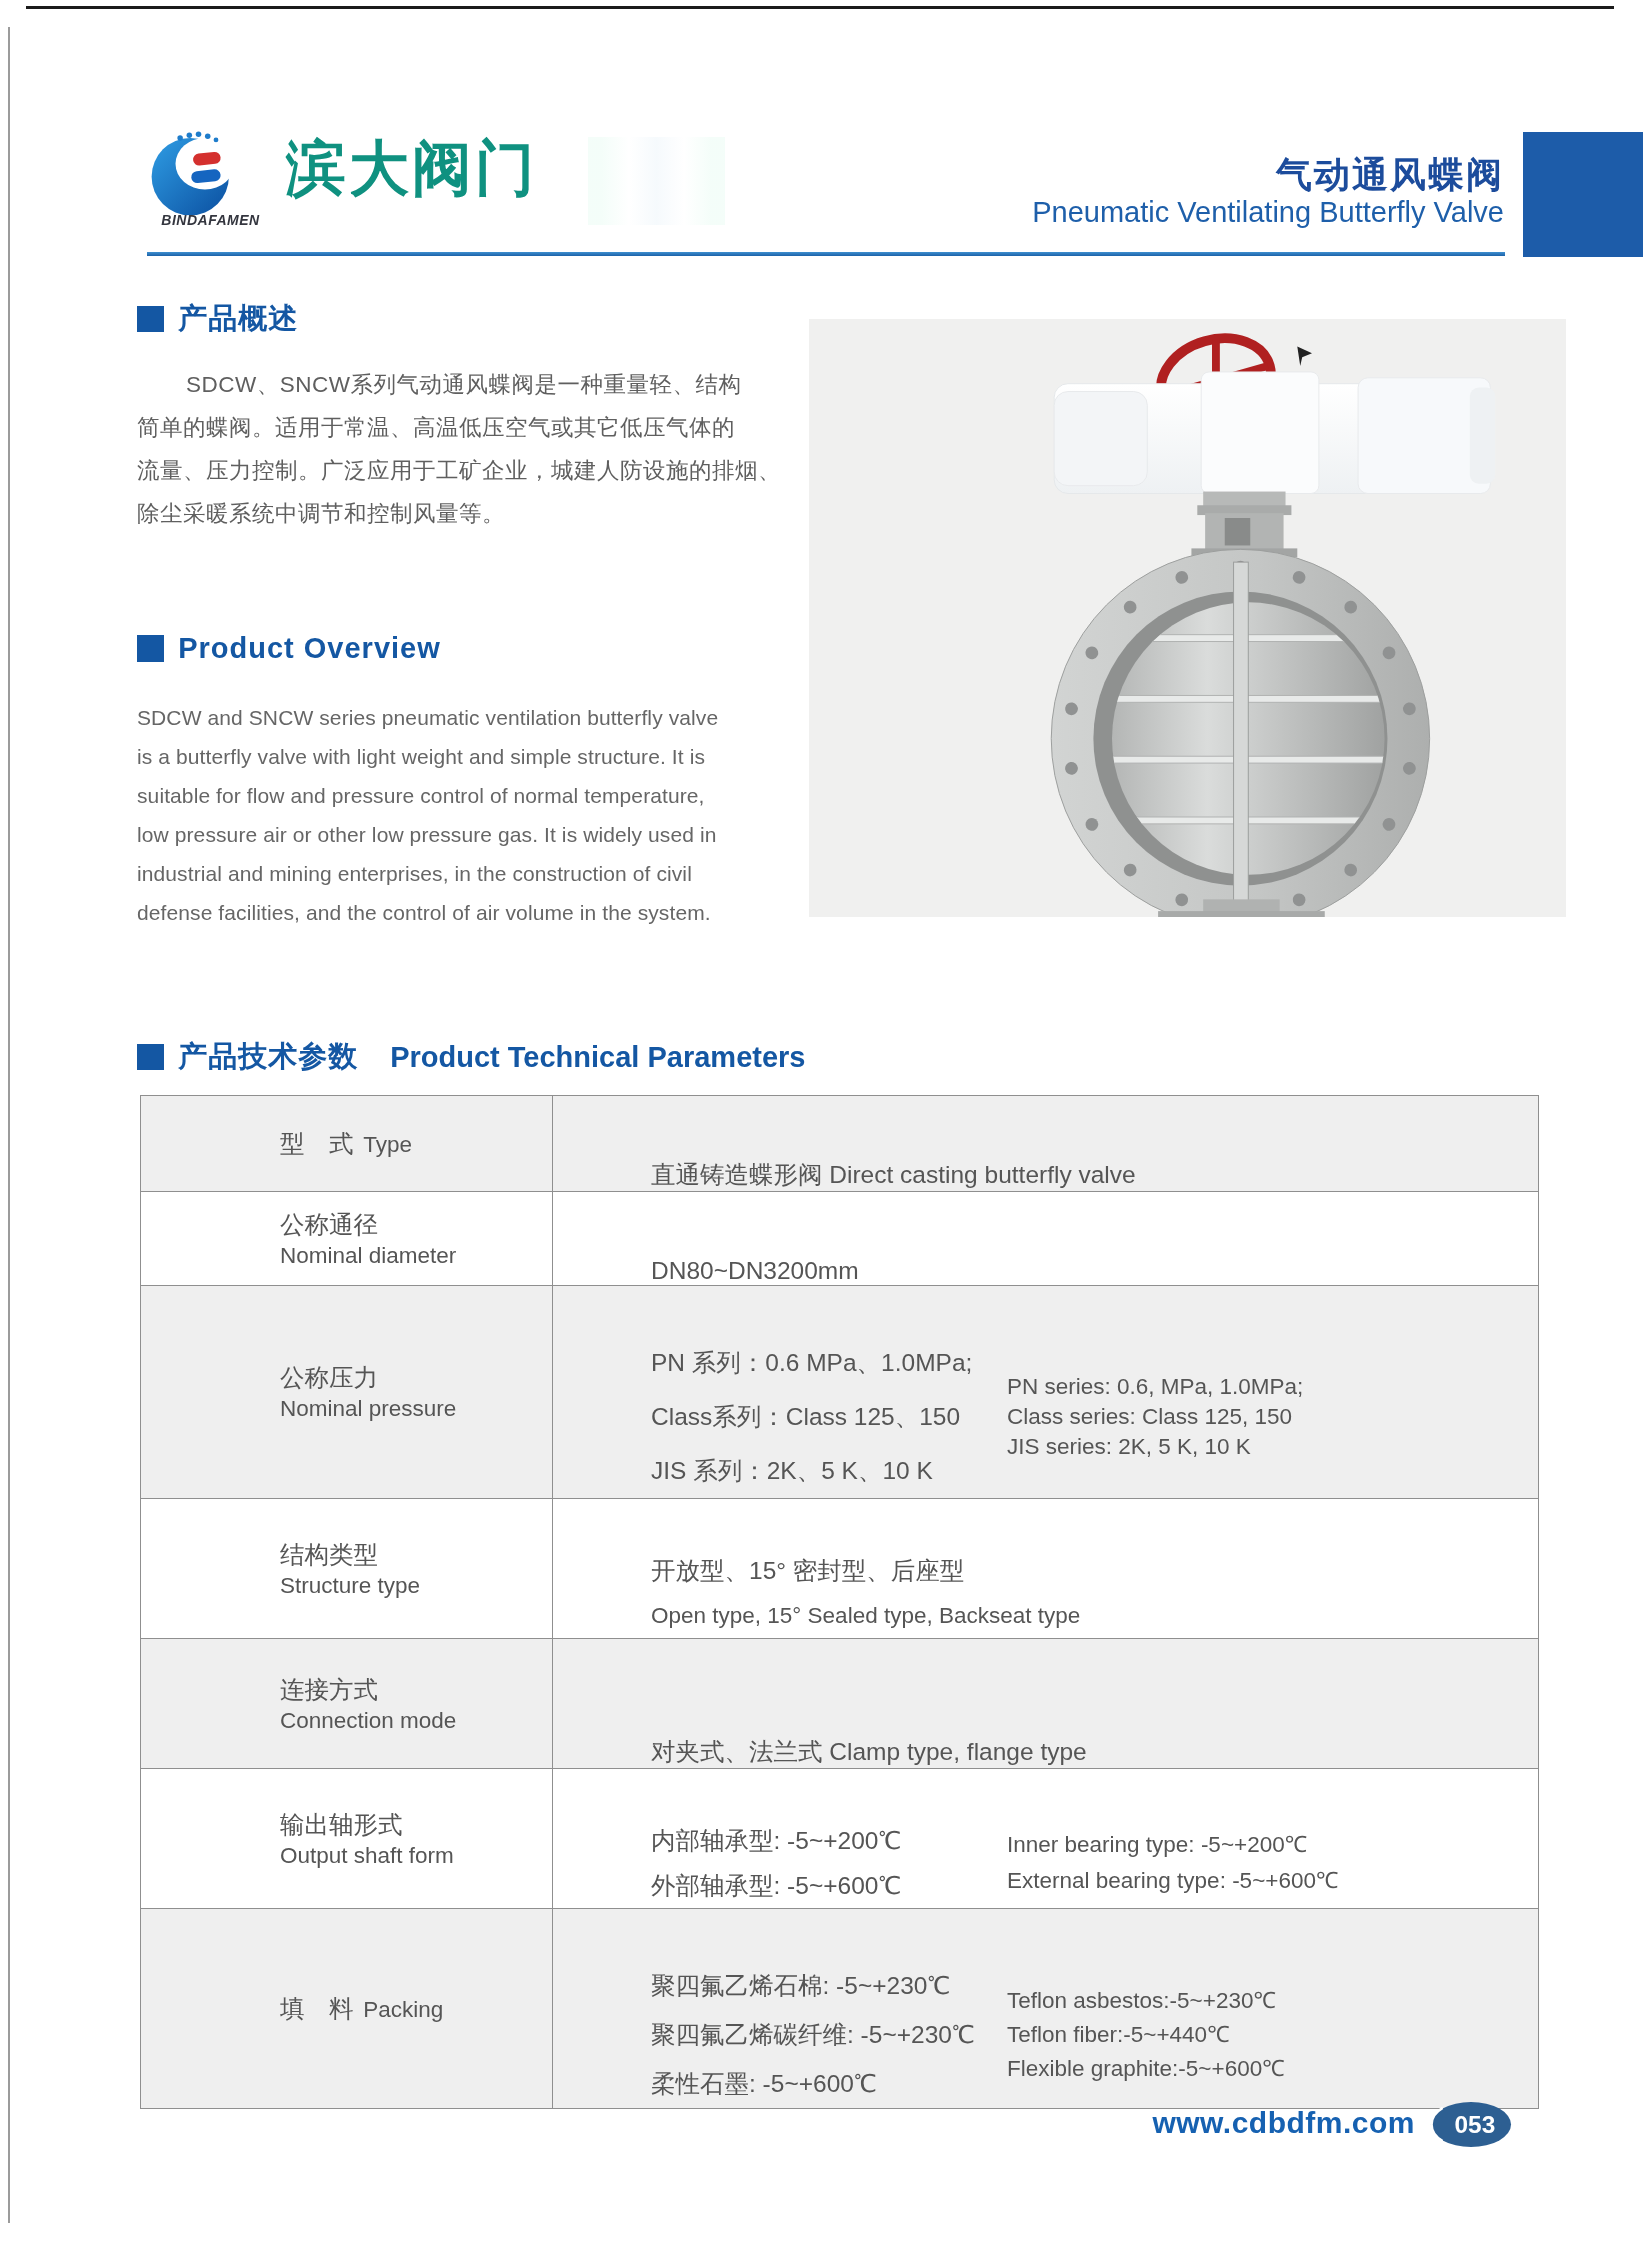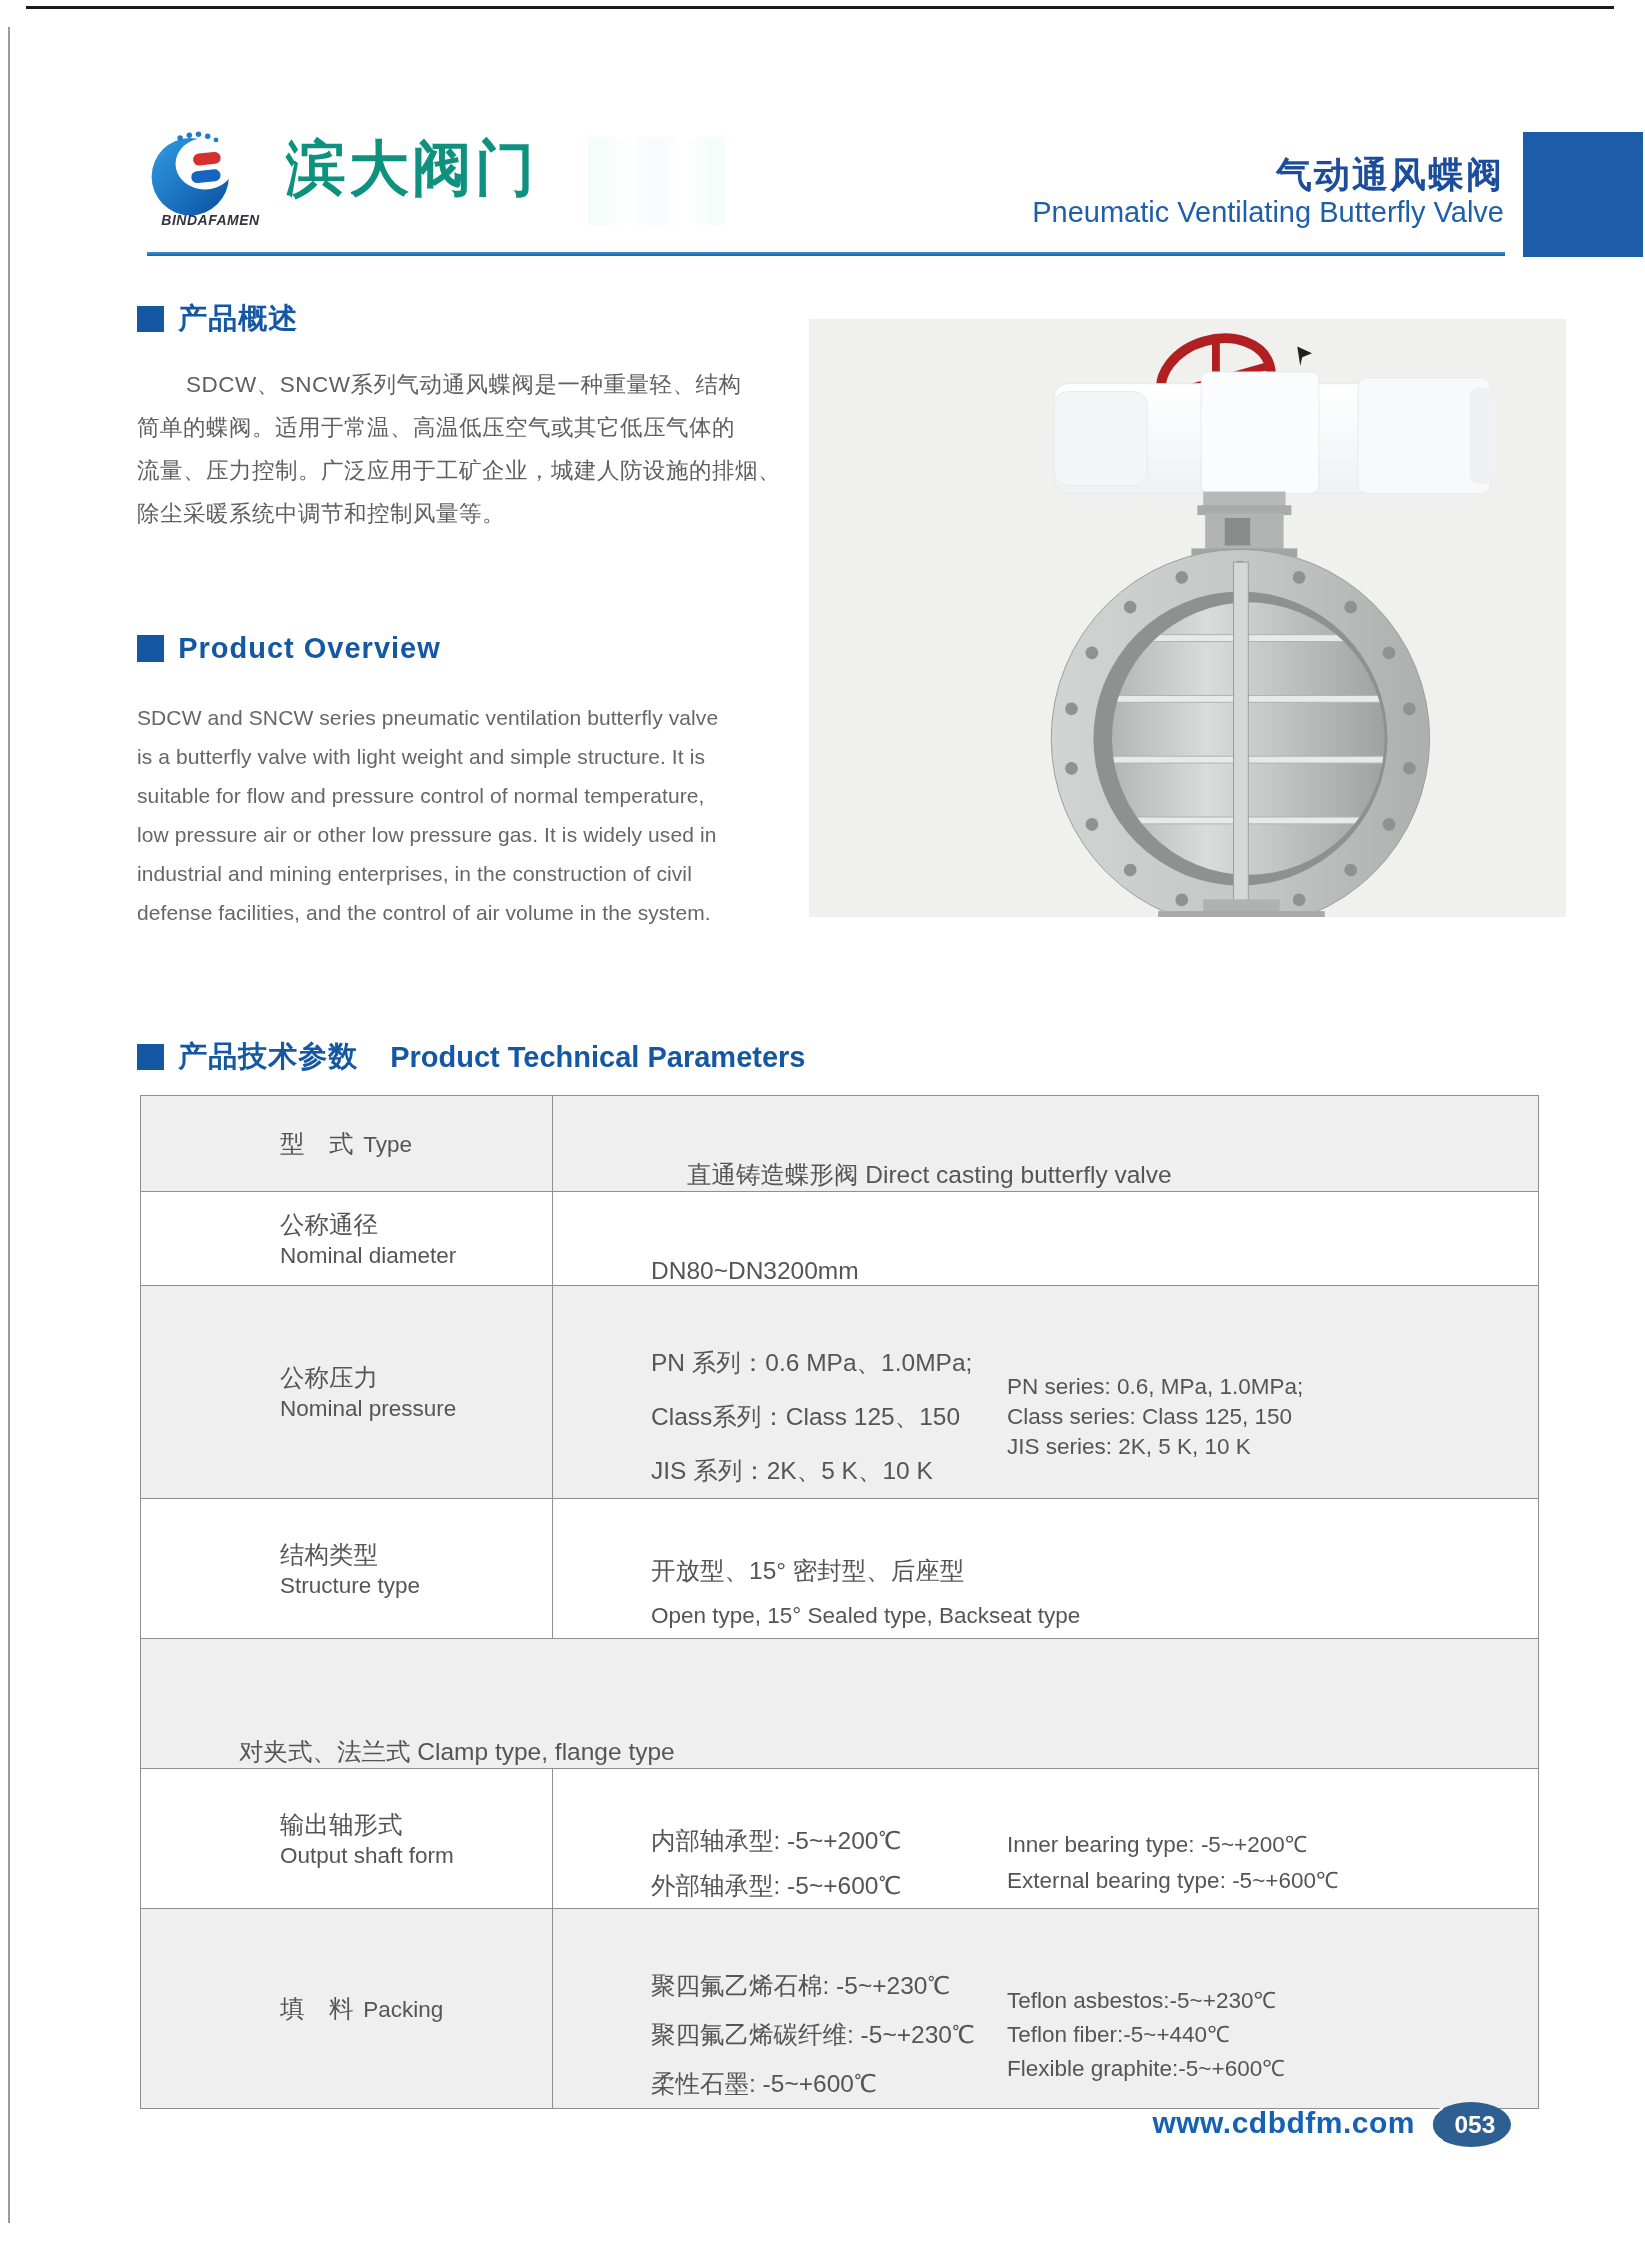--- a/index.html
+++ b/index.html
@@ -223,21 +223,21 @@
   </div>
 
   <div class="sec-head sec3">
     <span class="sec-bullet"></span>
     <span class="sec-label-cn">产品技术参数</span>
     <span class="sec-label-en">Product Technical Parameters</span>
   </div>
 
   <div class="ptable">
 
-    <div class="trow alt" style="height:95px;gap:36px;">
+    <div class="trow alt" style="height:95px;">
       <div class="tlabel">
         <div class="lab-inline"><span>型　式</span><span class="en">Type</span></div>
       </div>
       <div class="tvalue">
         <div class="v-single">直通铸造蝶形阀 Direct casting butterfly valve</div>
       </div>
     </div>
 
     <div class="trow" style="height:94px;">
       <div class="tlabel">
@@ -277,20 +277,24 @@
       </div>
       <div class="tvalue">
         <div class="v-stack">
           <div class="v-cn">开放型、15° 密封型、后座型</div>
           <div class="v-en">Open type, 15° Sealed type, Backseat type</div>
         </div>
       </div>
     </div>
 
     <div class="trow alt" style="height:130px;">
+      <div class="tlabel">
+        <div class="lab-cn">连接方式</div>
+        <div class="lab-en">Connection mode</div>
+      </div>
       <div class="tvalue">
         <div class="v-single">对夹式、法兰式 Clamp type, flange type</div>
       </div>
     </div>
 
     <div class="trow r5" style="height:140px;">
       <div class="tlabel">
         <div class="lab-cn">输出轴形式</div>
         <div class="lab-en">Output shaft form</div>
       </div>

